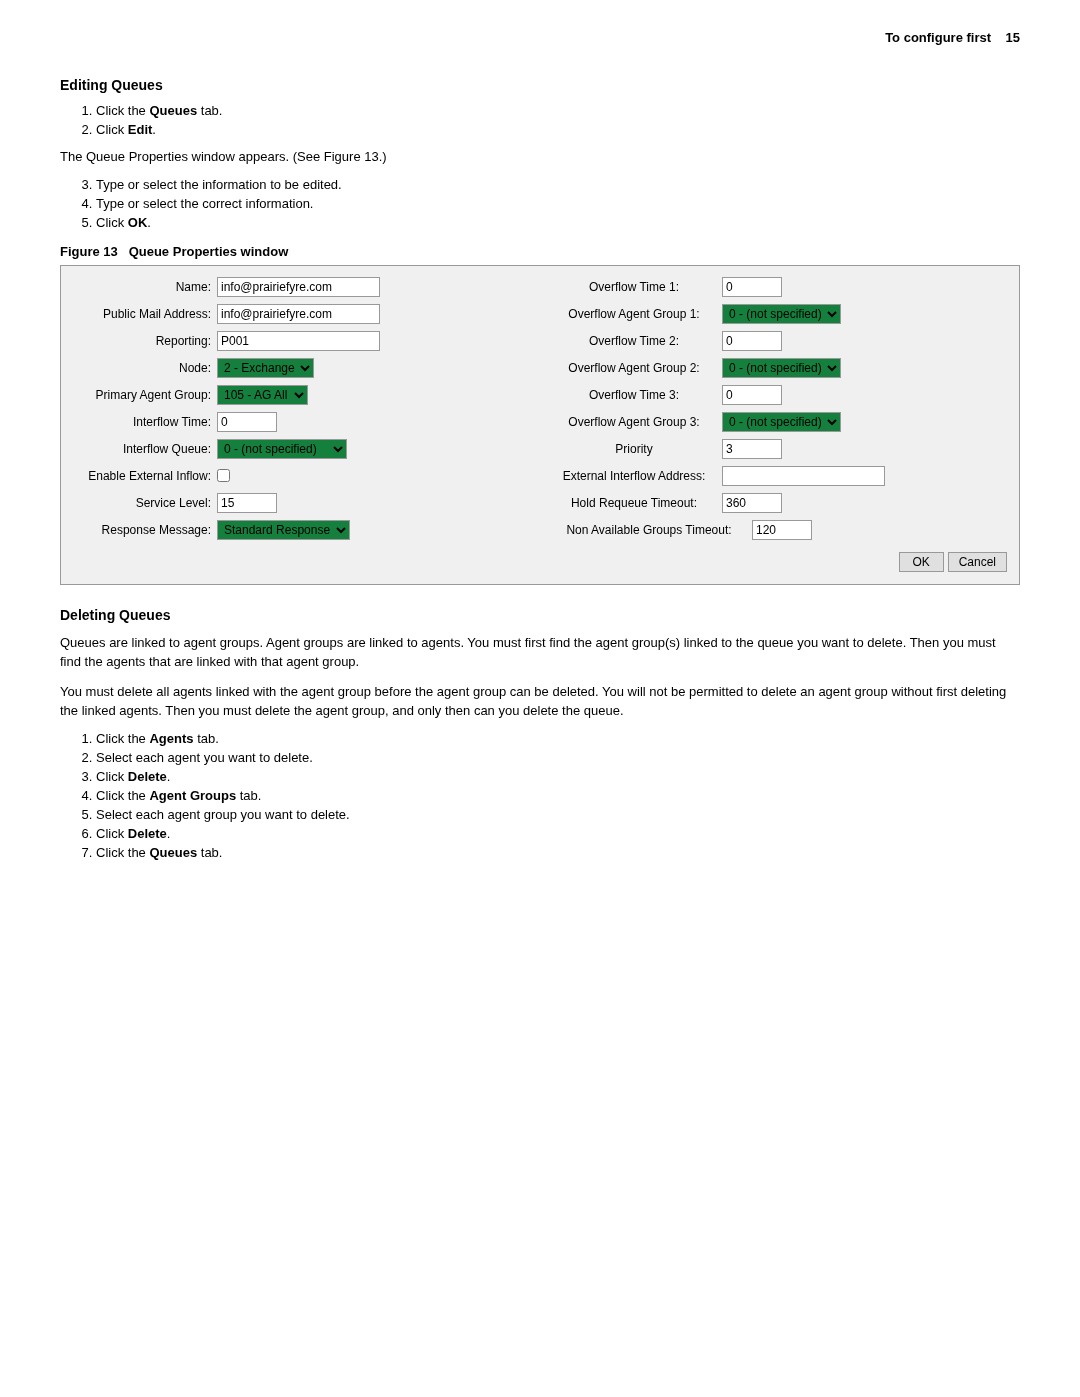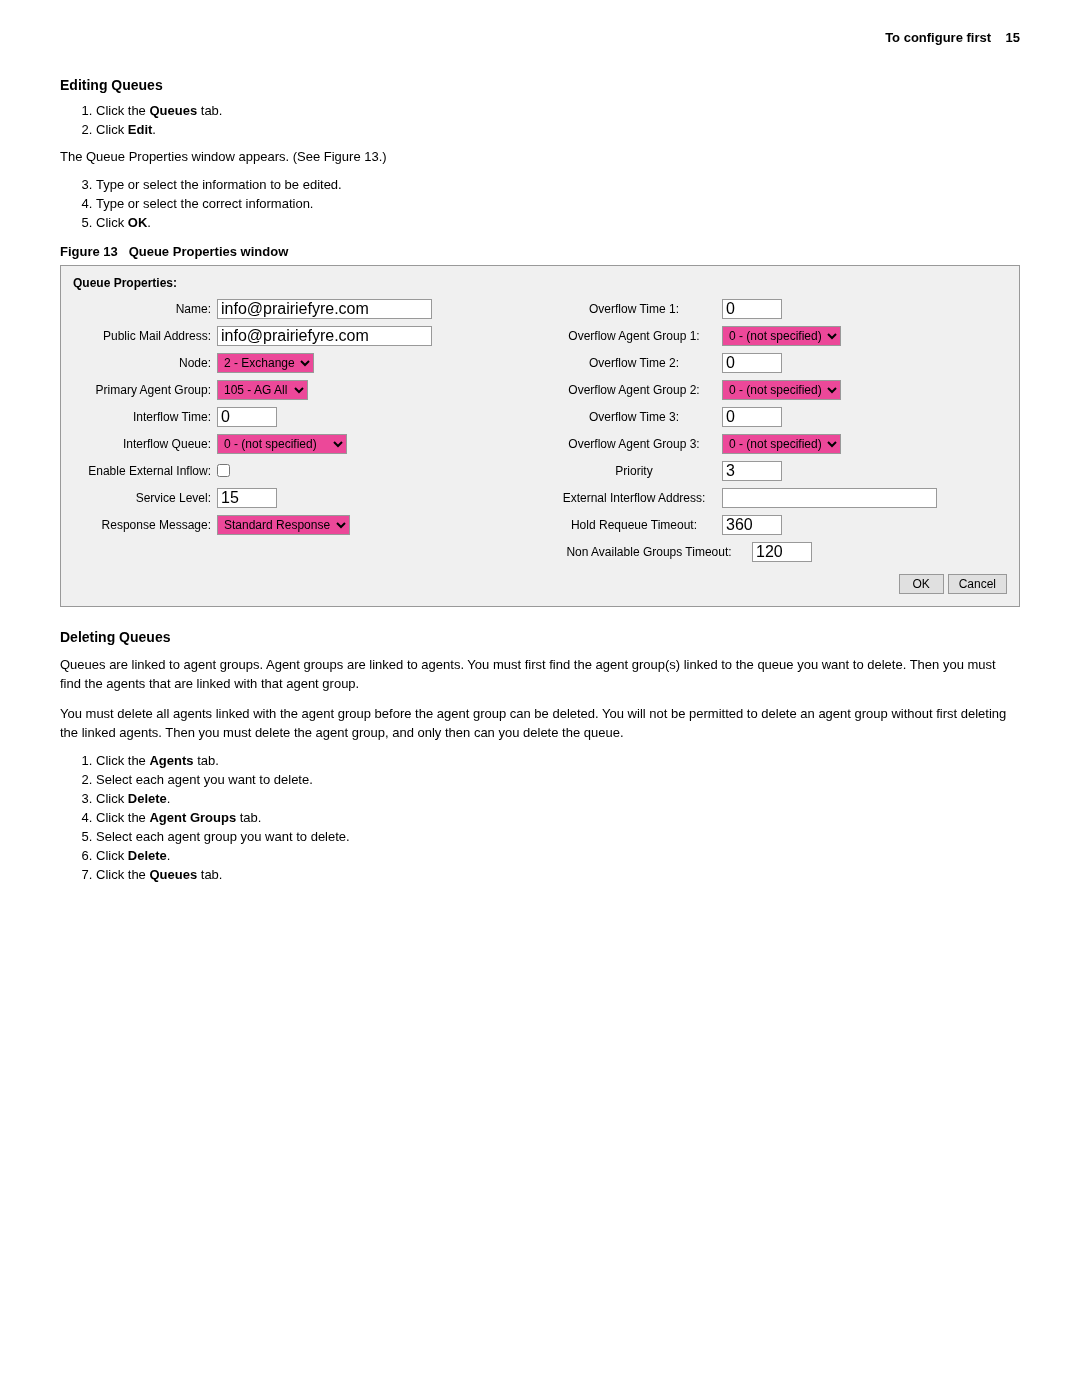--- a/index.html
+++ b/index.html
@@ -76,32 +76,32 @@
       font-size: 12px;
       white-space: nowrap;
       min-width: 140px;
       text-align: right;
       padding-right: 6px;
       color: #000;
     }
     .form-input {
       border: 1px solid #999;
       background: #fff;
-      font-size: 16px;
+      font-size: 12px;
       padding: 1px 3px;
       height: 20px;
       min-width: 120px;
     }
     .form-input-short {
       min-width: 50px;
       max-width: 60px;
     }
     .form-select {
       border: 1px solid #999;
-      background: #ec4899;
+      background: #15803d;
       font-size: 12px;
       padding: 1px 2px;
       height: 20px;
     }
     .form-checkbox {
       margin: 0;
     }
     .btn-row {
       display: flex;
       justify-content: flex-end;
@@ -151,36 +151,39 @@
   <li>Type or select the information to be edited.</li>
   <li>Type or select the correct information.</li>
   <li>Click <b>OK</b>.</li>
 </ol>
 
 <div class="figure-label" style="margin-top:14px; margin-bottom:6px;">
   <span>Figure 13</span>&nbsp;&nbsp;&nbsp;<span>Queue Properties window</span>
 </div>
 
 <div class="queue-window">
-  <div class="queue-window-title">Queue Properties:</div>
 
   <div class="queue-grid">
 
     <div class="queue-left">
 
       <div class="form-row">
         <span class="form-label">Name:</span>
         <input class="form-input" type="text" value="info@prairiefyre.com" style="">
       </div>
 
       <div class="form-row">
         <span class="form-label">Public Mail Address:</span>
         <input class="form-input" type="text" value="info@prairiefyre.com" style="">
       </div>
 
+      <div class="form-row">
+        <span class="form-label">Reporting:</span>
+        <input class="form-input" type="text" value="P001" style="min-width: 80px;">
+      </div>
 
       <div class="form-row">
         <span class="form-label">Node:</span>
         <select class="form-select">
           <option>2 - Exchange</option>
         </select>
       </div>
 
       <div class="form-row">
         <span class="form-label">Primary Agent Group:</span>

